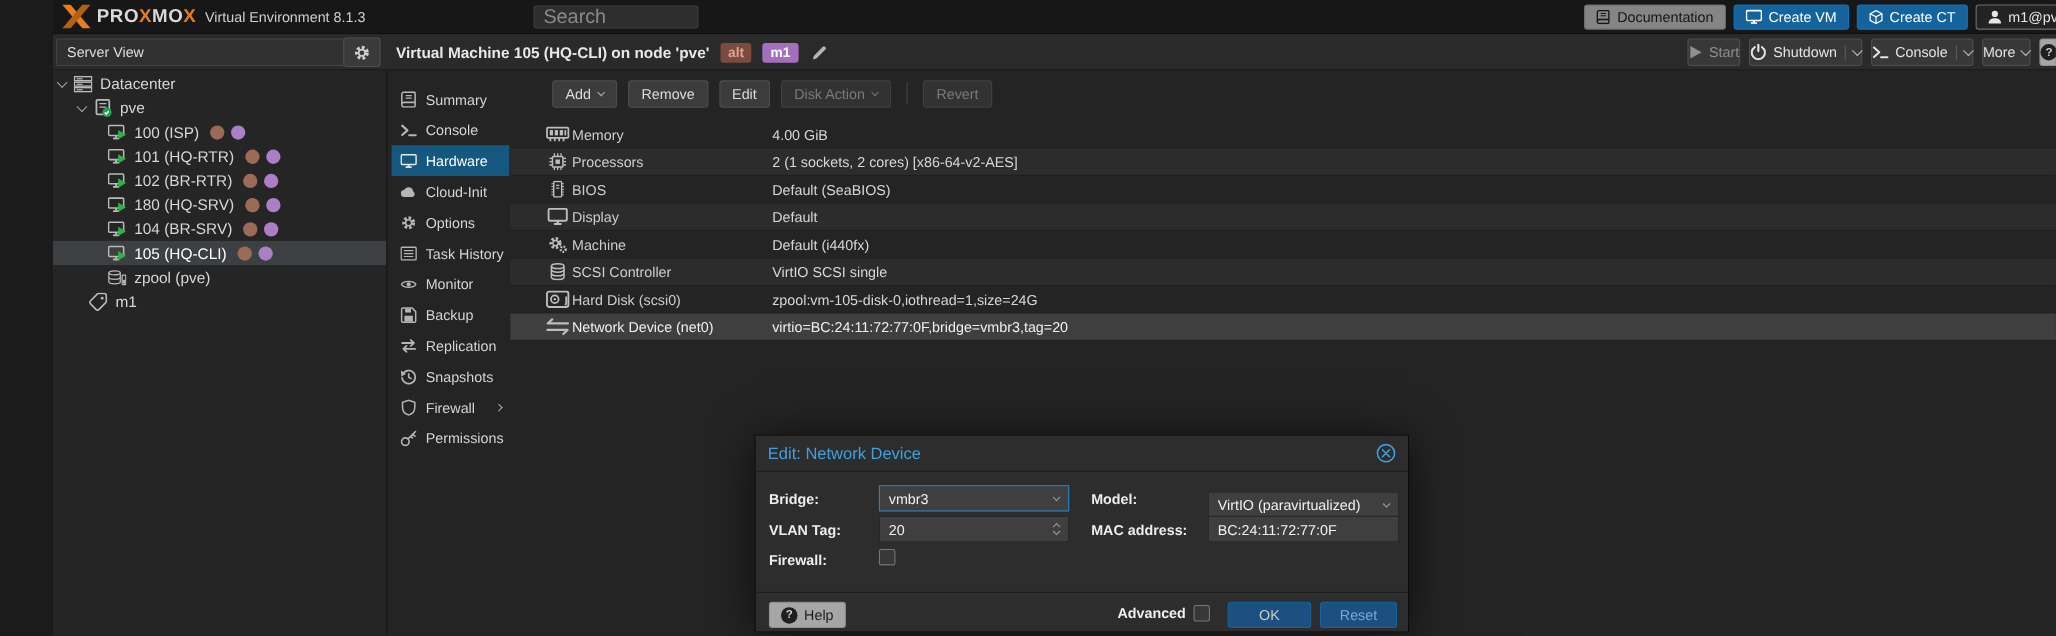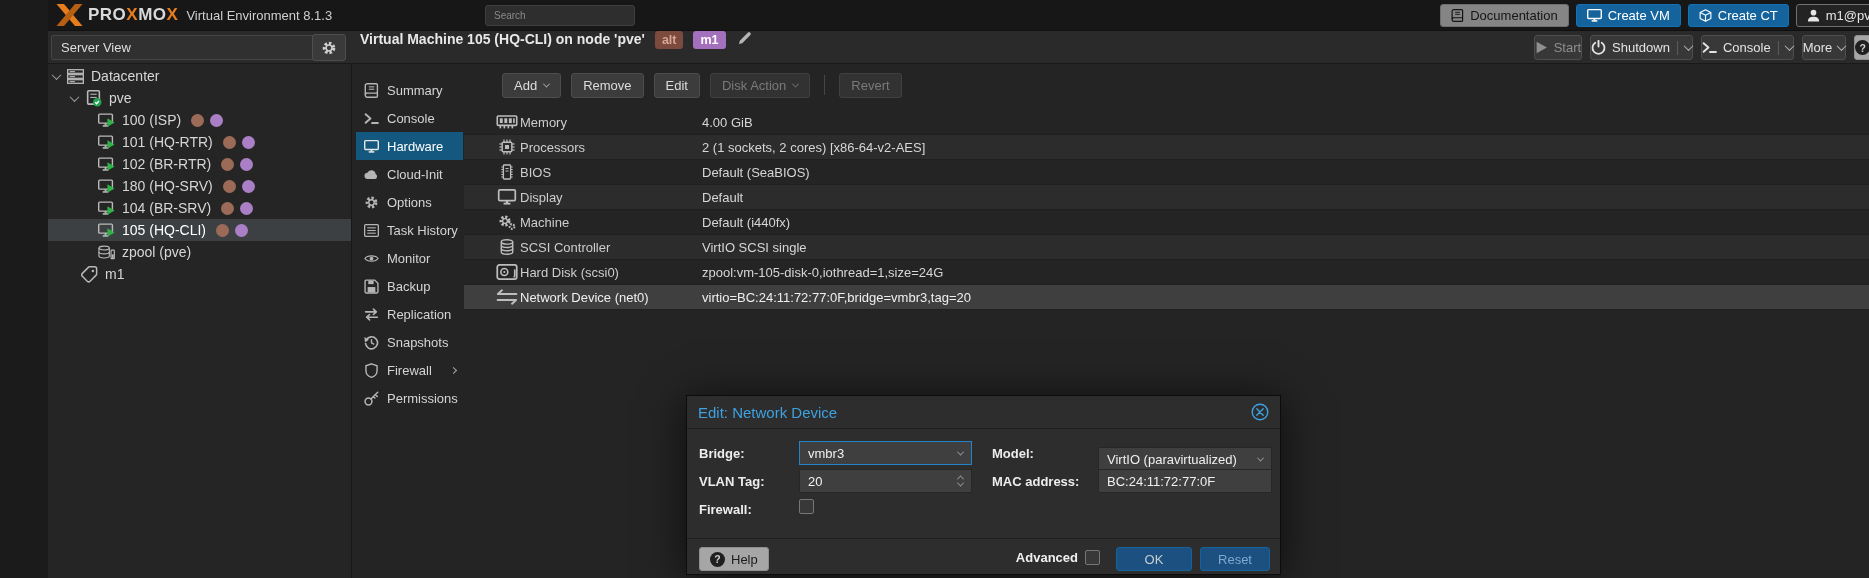--- a/index.html
+++ b/index.html
@@ -16,35 +16,35 @@
   .chev.right { transform:rotate(-45deg); }
   .chev.sm { width:5px; height:5px; }
   .chev.up { transform:rotate(-135deg) translate(-1px,-1px); }
 
   
   #topbar { position:absolute; left:0; top:0; width:100%; height:31px; background:#171717; border-bottom:1px solid #101010; display:flex; align-items:center; }
   .logo { width:27px; height:22px; margin-left:8px; }
   .brandtext { font-size:17px; font-weight:bold; letter-spacing:.5px; color:#d9d9d9; margin-left:5px; }
   .brandtext .ox { color:#e87d1e; }
   .subtitle { font-size:13px; color:#cfcfcf; margin-left:8px; }
-  #search { position:absolute; left:437px; top:5px; width:150px; height:21px; background:#2e2e2e; border:1px solid #3e3e3e; border-radius:3px; color:#bbb; padding:0 8px; font-size:10px; outline:none; font-family:inherit; }
+  #search { position:absolute; left:437px; top:5px; width:150px; height:21px; background:#2e2e2e; border:1px solid #3e3e3e; border-radius:3px; color:#bbb; padding:0 8px; font-size:18px; outline:none; font-family:inherit; }
   #search::placeholder { color:#8a8a8a; }
   .tb-right { position:absolute; right:13px; top:4px; display:flex; gap:7px; }
   .tbbtn { height:23px; display:inline-flex; align-items:center; gap:6px; padding:0 10px; border-radius:3px; font-size:13px; font-family:inherit; cursor:pointer; }
   .tbbtn.gray { background:#858585; border:1px solid #6e6e6e; color:#151515; }
   .tbbtn.blue { background:#14639c; border:1px solid #1272b5; color:#fff; }
   .tbbtn.user { background:#232323; border:1px solid #6f6f6f; color:#e6e6e6; }
   .tbbtn .chev { margin-left:2px; color:#bdbdbd; }
 
   
   #viewbar { position:absolute; left:0; top:31px; width:100%; height:33px; background:#2a2a2a; border-bottom:1px solid #191919; }
   #sv-combo { position:absolute; left:3px; top:4px; width:280px; height:25px; background:#303030; border:1px solid #454545; border-radius:2px; display:flex; align-items:center; padding:0 9px; color:#dedede; cursor:pointer; }
   #sv-combo .chev { margin-left:auto; color:#9f9f9f; }
   #gearbtn { position:absolute; left:264px; top:3px; width:34px; height:27px; background:#3a3a3a; border:1px solid #4e4e4e; border-radius:3px; display:flex; align-items:center; justify-content:center; color:#cfcfcf; cursor:pointer; }
-  #breadcrumb-wrap { position:absolute; left:312px; top:0; height:33px; display:flex; gap:8px; }
+  #breadcrumb-wrap { position:absolute; left:312px; top:0; height:33px; display:flex; align-items:center; gap:8px; }
   #breadcrumb { font-size:14px; font-weight:bold; color:#e8e8e8; white-space:nowrap; }
   .tag { height:18px; display:inline-flex; align-items:center; padding:0 7px; border-radius:3px; font-size:12.5px; font-weight:bold; margin-left:2px; }
   .tag-alt { background:#7d4a40; color:#d9a593; }
   .tag-m1 { background:#a46fbc; color:#ffffff; }
   .pencil { width:14px; height:14px; color:#b5b5b5; margin-left:4px; cursor:pointer; }
   .vb-right { position:absolute; right:13px; top:4px; display:flex; gap:8px; }
   .vbtn { height:25px; background:#383838; border:1px solid #4e4e4e; border-radius:3px; color:#e3e3e3; display:inline-flex; align-items:center; gap:6px; padding:0 0; font-size:13px; font-family:inherit; cursor:pointer; }
   .vbtn.disabled { color:#8f8f8f; }
   .vbtn.disabled .ic { color:#8f8f8f; }
   .vbtn .divider { width:1px; height:14px; background:#5a5a5a; margin:0 1px; }

